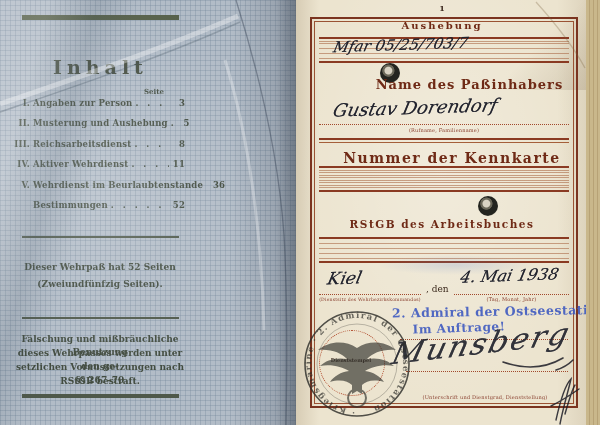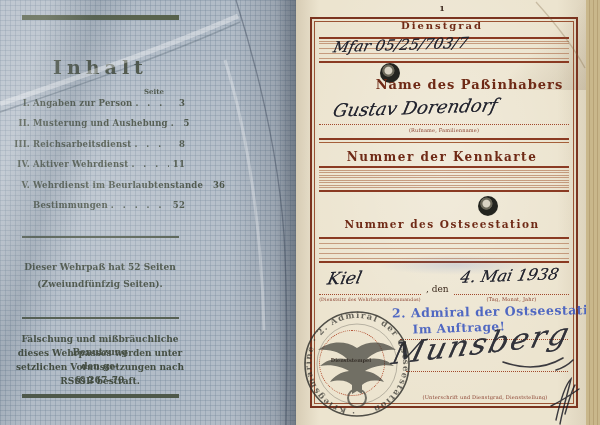--- a/index.html
+++ b/index.html
@@ -141,39 +141,39 @@
        background:linear-gradient(to right, rgba(30,40,55,0), rgba(30,40,55,.28) 42%, rgba(60,50,40,.30) 58%, rgba(60,50,40,0));"></div>
 
   <div id="right-page">
     <div id="rp-crease"></div>
     <div id="rp-pagenum">1</div>
 
     <div id="border-outer">
       <div id="border-inner"></div>
     </div>
 
-    <div class="fr-heading" style="left:14px;top:20px;width:264px;font-size:10px;letter-spacing:2px;">Dienstgrad</div>
+    <div class="fr-heading" style="left:14px;top:20px;width:264px;font-size:10px;letter-spacing:2px;">Aushebung</div>
     <div class="ruled-block" style="top:37px"></div>
     <div class="hand" style="left:38px;top:36px;font-size:15px;">Mfar 05/25/703/7</div>
 
     <div class="grommet" style="left:84px;top:63px"></div>
 
     <div class="fr-heading" style="left:14px;top:77px;width:319px;font-size:13px;letter-spacing:1px;">Name des Paßinhabers</div>
     <div class="hand" style="left:38px;top:97px;font-size:18px;">Gustav Dorendorf</div>
     <div class="dotline" style="left:23px;top:123px;width:250px;"></div>
     <div class="tiny-caption" style="left:23px;top:127px;width:250px;">(Rufname, Familienname)</div>
     <div style="position:absolute;left:23px;top:138px;width:250px;height:2px;background:#8a3a22;"></div>
     <div style="position:absolute;left:23px;top:142px;width:250px;height:1px;background:#a55f3a;"></div>
 
-    <div class="fr-heading" style="left:14px;top:150px;width:264px;font-size:12px;letter-spacing:1.5px;">Nummer der Kennkarte</div>
+    <div class="fr-heading" style="left:14px;top:150px;width:284px;font-size:14px;letter-spacing:1.5px;">Nummer der Kennkarte</div>
     <div class="ruled-block" style="top:166px"></div>
 
     <div class="grommet" style="left:182px;top:196px"></div>
 
-    <div class="fr-heading" style="left:14px;top:218px;width:264px;font-size:10.5px;letter-spacing:1.5px;">Nummer des Ostseestation</div>
+    <div class="fr-heading" style="left:14px;top:218px;width:264px;font-size:10.5px;letter-spacing:1.5px;">RStGB des Arbeitsbuches</div>
     <div class="ruled-block" style="top:237px"></div>
 
     <div id="blue-smudge"></div>
     <div class="hand" style="left:32px;top:268px;font-size:17px;">Kiel</div>
     <div class="dotline" style="left:23px;top:293px;width:102px;"></div>
     <div class="tiny-caption" style="left:16px;top:296px;width:116px;transform:scale(.92);">(Dienstsitz des Wehrbezirkskommandos)</div>
     <div style="position:absolute;left:130px;top:284px;font-size:9px;font-weight:normal;color:#3c2a1e;">, den</div>
     <div class="hand" style="left:165px;top:266px;font-size:16px;">4. Mai 1938</div>
     <div class="dotline" style="left:158px;top:293px;width:115px;"></div>
     <div class="tiny-caption" style="left:158px;top:296px;width:115px;">(Tag, Monat, Jahr)</div>

